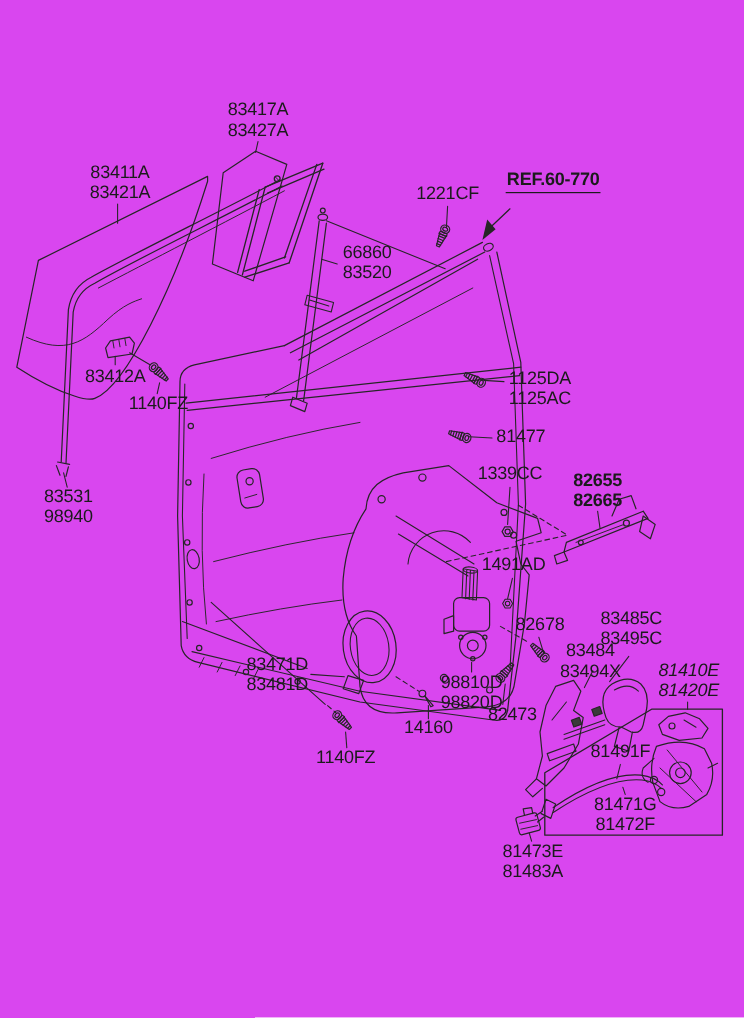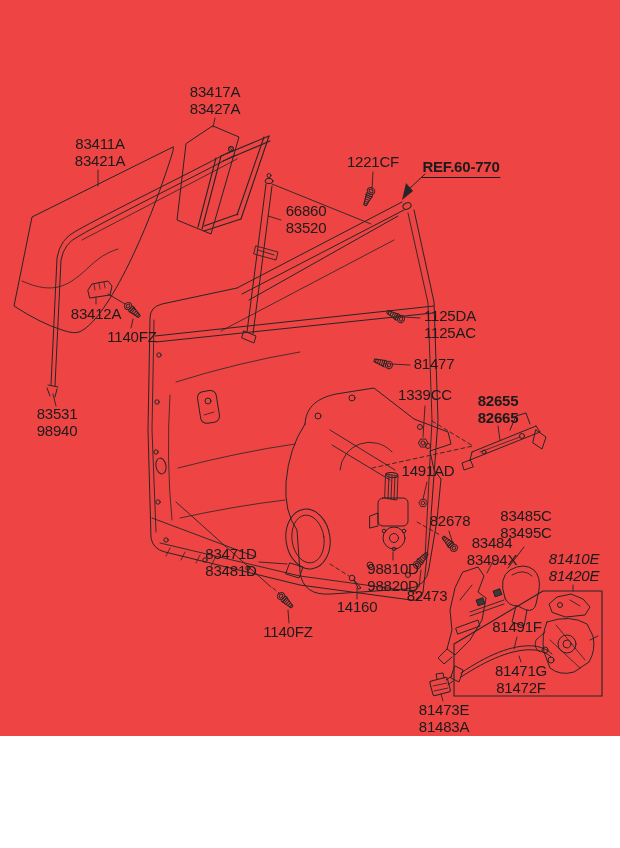--- a/index.html
+++ b/index.html
@@ -1,16 +1,16 @@
 <!DOCTYPE html>
 <html><head>
 <meta charset="utf-8">
 <style>
   html,body{margin:0;padding:0;background:#fff;}
-  .stage{position:relative;width:620px;height:736px;background:#ef4444;overflow:hidden;
+  .stage{position:relative;width:620px;height:848px;background:#d946ef;overflow:hidden;
          font-family:"Liberation Sans",sans-serif;}
   .artwork{position:absolute;left:0;top:0;}
   .callout{position:absolute;transform:translateX(-50%);text-align:center;
            font:15px/16.5px "Liberation Sans",sans-serif;color:#1b1b1b;
            white-space:nowrap;letter-spacing:-0.2px;}
   .callout .pl{display:block;}
   .callout.ref .pl{font-weight:bold;border-bottom:1.6px solid #1b1b1b;padding:0 1px 1px 1px;}
 </style>
 </head>
 <body>
@@ -244,21 +244,21 @@
         <div class="pl">83417A</div>
         <div class="pl">83427A</div>
       </div>
       <div class="callout" style="left: 100px; top: 136px;">
         <div class="pl">83411A</div>
         <div class="pl">83421A</div>
       </div>
       <div class="callout" style="left: 373px; top: 154px;">
         <div class="pl">1221CF</div>
       </div>
-      <div class="callout ref" style="left: 461px; top: 159px;">
+      <div class="callout ref" style="left: 461px; top: 142px;">
         <div class="pl">REF.60-770</div>
       </div>
       <div class="callout" style="left: 306px; top: 203px;">
         <div class="pl">66860</div>
         <div class="pl">83520</div>
       </div>
       <div class="callout" style="left: 96px; top: 306px;">
         <div class="pl">83412A</div>
       </div>
       <div class="callout" style="left: 132px; top: 329px;">

